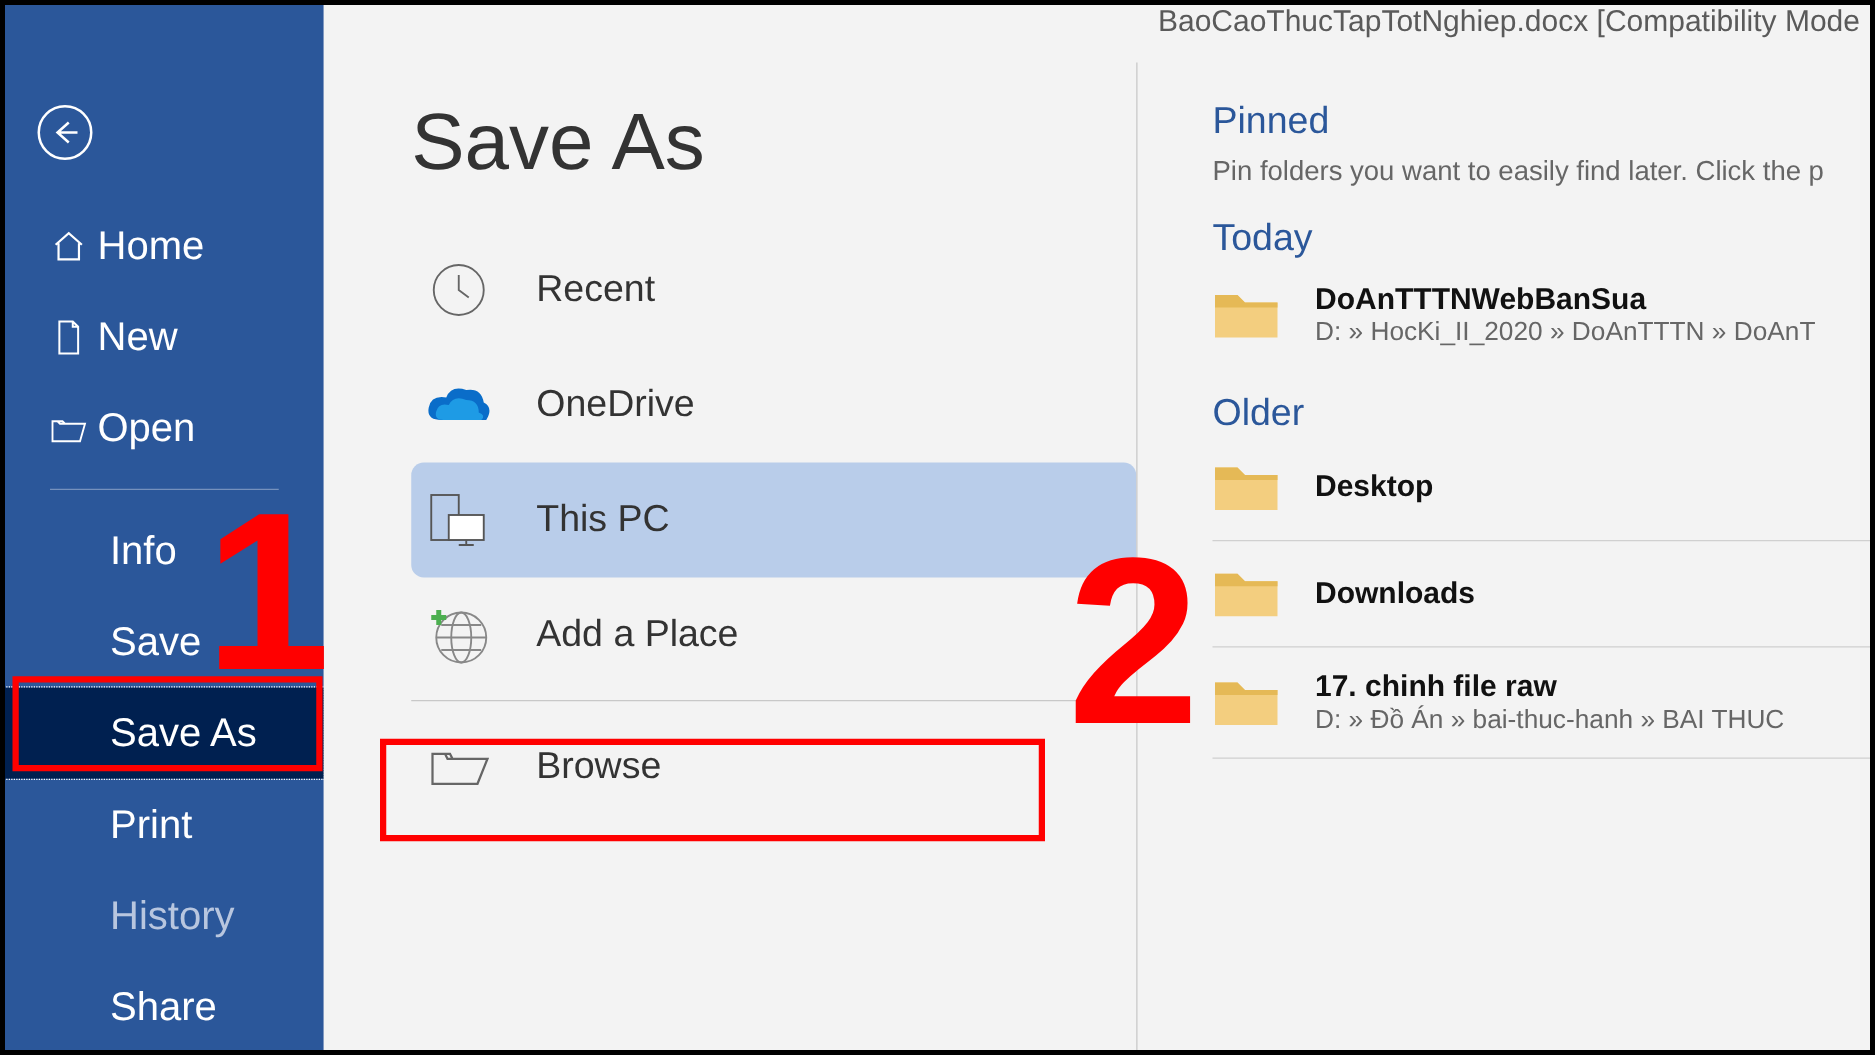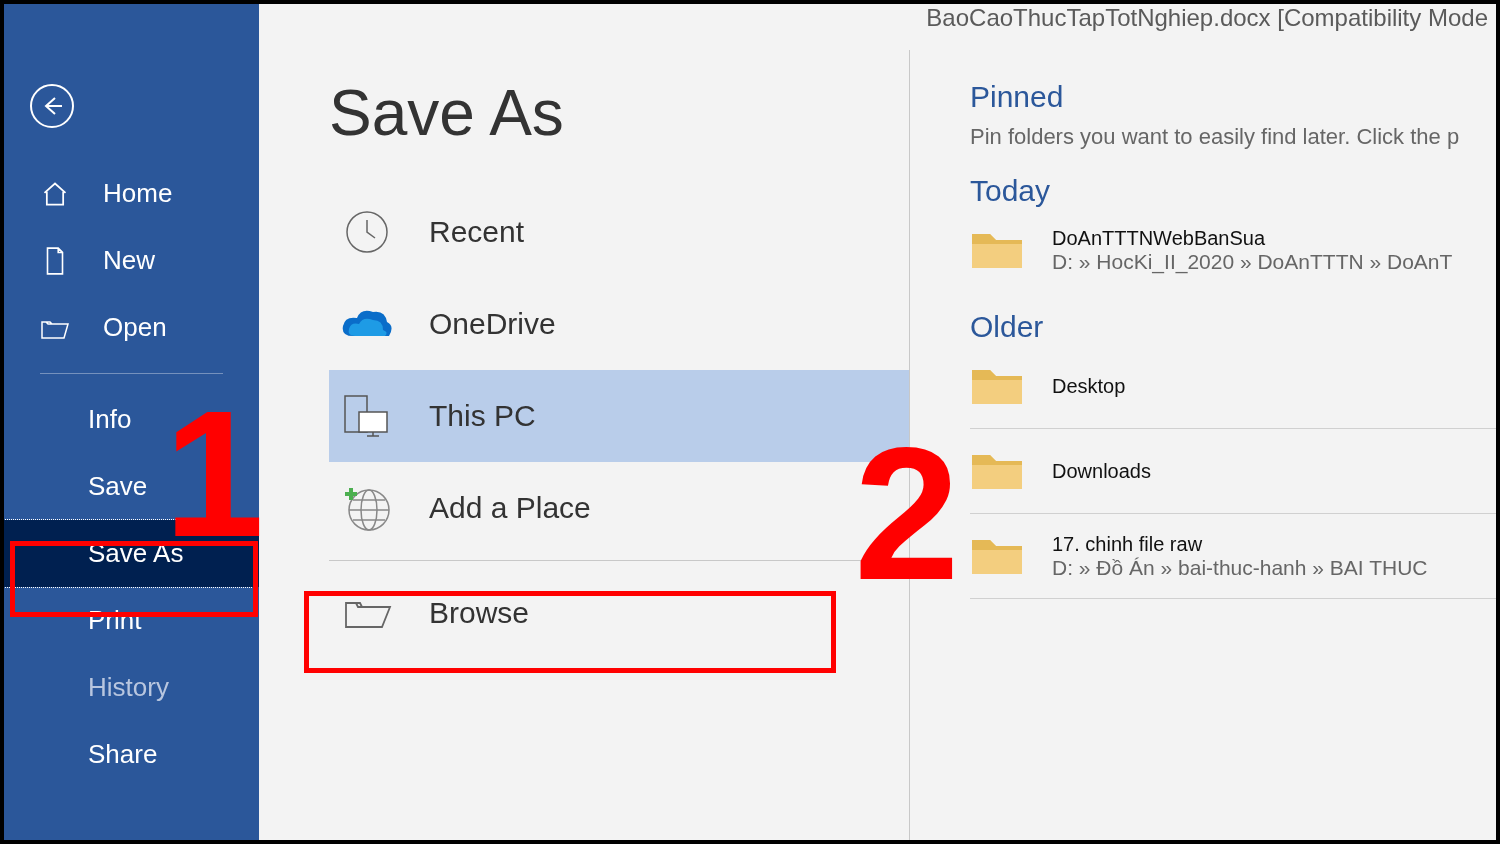--- a/index.html
+++ b/index.html
@@ -52,23 +52,23 @@
 }
 .back-btn svg { display: block; }
 
 .side-items {
   list-style: none;
   margin-top: 86px;
 }
 .side-item {
   display: flex;
   align-items: center;
-  gap: 33px;
+  gap: 8px;
   padding: 18px 0 18px 36px;
-  font-size: 26px;
+  font-size: 32px;
   font-weight: 300;
   cursor: pointer;
 }
 .side-item .icon { width: 30px; display:flex; justify-content:center; }
 .side-sep {
   border-top: 1px solid rgba(255,255,255,0.35);
   margin: 12px 36px;
 }
 .side-sub .side-item { padding-left: 84px; }
 .side-item.selected {
@@ -102,21 +102,21 @@
   display: flex;
   align-items: center;
   gap: 36px;
   padding: 20px 12px 20px 12px;
   font-size: 30px;
   color: #333;
   cursor: pointer;
 }
 .loc-item .icn { width: 52px; height: 52px; display:flex; align-items:center; justify-content:center; }
 .loc-divider { border-top: 1px solid #c8c8c8; margin: 6px 0; }
-.loc-item.selected { background: #b9cdea; }
+.loc-item.selected { background: #b9cdea; border-radius: 10px; }
 
 .col-right {
   width: 600px;
   border-left: 1px solid #c8c8c8;
   padding: 30px 0 0 60px;
 }
 .section-title {
   color: #2b579a;
   font-size: 30px;
   font-weight: 400;
@@ -131,21 +131,21 @@
 .folder-list { list-style:none; }
 .folder-row {
   display:flex;
   align-items:center;
   gap: 28px;
   padding: 18px 0;
   cursor: pointer;
 }
 .folder-icn { width:54px; height:48px; }
 .folder-texts { display:flex; flex-direction:column; }
-.folder-name { font-size: 20px; color:#111; font-weight:400; }
+.folder-name { font-size: 24px; color:#111; font-weight:700; }
 .folder-path { font-size: 21px; color:#666; white-space:nowrap;text-align:center; }
 .row-divider { border-top:1px solid #d0d0d0; }
 
 
 .anno-1 {
   position: absolute;
   left: 160px;
   top: 366px;
   color: #ff0000;
   font-size: 180px;

